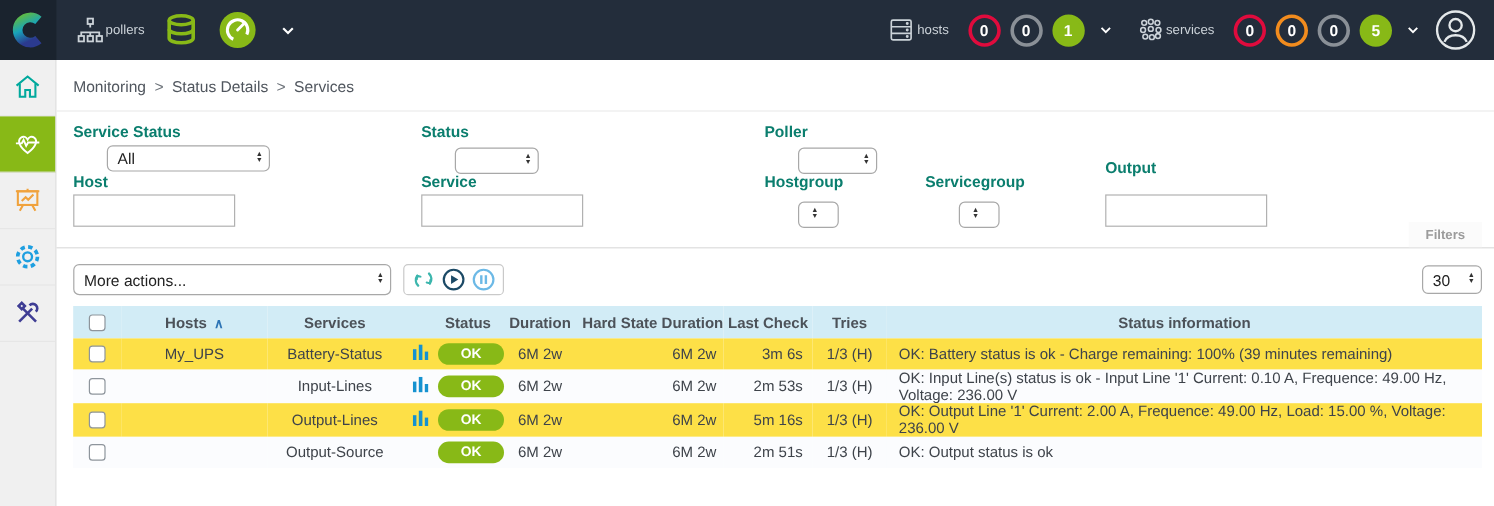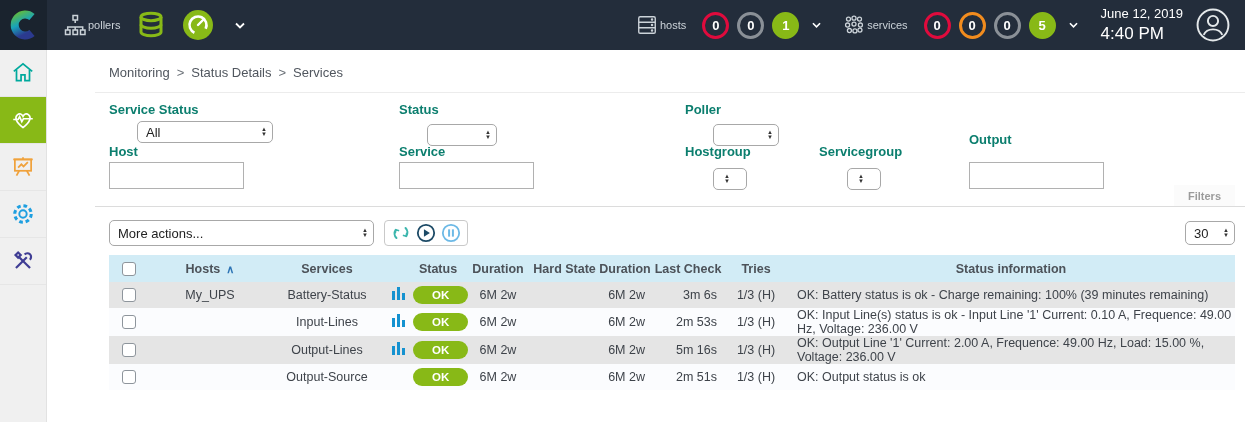--- a/index.html
+++ b/index.html
@@ -19,21 +19,21 @@
   .ring.red    { border-color:#e00b3d; }
   .ring.orange { border-color:#f28c1e; }
   .ring.gray   { border-color:#8a9097; }
   .ring.green  { border-color:#88b917; background:#88b917; }
   .chev { margin-left:4px; display:flex; align-items:center; }
   .clock { color:#fff; margin-left:10px; line-height:1.25; }
   .clock .d1 { font-size:13px; }
   .clock .d2 { font-size:17px; }
 
   
-  .shell { display:flex; height:372px;gap:48px; }
+  .shell { display:flex; height:372px; }
   .sidebar { width:47px; flex:0 0 47px; background:#f0f0f0; border-right:1px solid #e2e2e2; }
   .side-item { height:47px; display:flex; align-items:center; justify-content:center; border-bottom:1px solid #e6e6e6; cursor:pointer; }
   .side-item.active { background:#88b917; }
 
   
   .content { flex:1; position:relative; }
   .breadcrumb { padding:15px 0 12px 14px; font-size:13px; color:#50565e; border-bottom:1px solid #ececec; }
   .breadcrumb .sep { margin:0 7px; color:#6b7178; }
 
   .filter-panel { position:relative; height:114px; border-bottom:1px solid #dcdcdc; }
@@ -52,21 +52,21 @@
   .toolbar { display:flex; align-items:center; padding:13px 10px 0 14px; }
   .more-actions { width:265px; height:26px; }
   .btn-group { display:flex; align-items:center; gap:5px; border:1px solid #c9c9c9; border-radius:4px;
                padding:2px 6px; margin-left:10px; background:#fff; cursor:pointer; }
   .page-size { margin-left:auto; width:50px; height:24px; }
 
   
   table.svc { width:calc(100% - 24px); margin:9px 10px 0 14px; border-collapse:collapse; table-layout:fixed; font-size:12.5px; }
   table.svc th { background:#d2ecf6; color:#4c5259; font-weight:bold; height:27px; font-size:12.5px; }
   table.svc td { height:26px; color:#3e434a; }
-  tr.odd  td { background:#e5e5e5; }
+  tr.odd  td { background:#fde047; }
   tr.even td { background:#fbfcfe; }
   .c-check, .th-check { text-align:center; }
   .c-host, .th-hosts { text-align:center; }
   .c-service, .th-services { text-align:center; }
   .c-graph { text-align:center; }
   .c-status, .th-status { text-align:center; }
   .c-duration, .th-duration { text-align:center; }
   .c-hard { text-align:right; padding-right:6px; }
   .th-hard { text-align:center; }
   .c-last { text-align:right; padding-right:8px; }
@@ -166,24 +166,20 @@
       <span class="ring orange">0</span>
       <span class="ring gray">0</span>
       <span class="ring green">5</span>
       <span class="chev">
         <svg width="11" height="8" viewBox="0 0 12 9" fill="none" stroke="#fff" stroke-width="1.8">
             <polyline points="2,2.5 6,6.5 10,2.5"></polyline>
           </svg>
       </span>
     </div>
 
-    <div class="clock">
-      <div class="d1">June 12, 2019</div>
-      <div class="d2">4:40 PM</div>
-    </div>
     <svg width="36" height="36" viewBox="0 0 24 24" fill="none" stroke="#e4e8ea" stroke-width="1.3">
       <circle cx="12" cy="12" r="10.3"></circle>
         <circle cx="12" cy="9.3" r="3.4"></circle>
         <path d="M5.8 18.6 a6.6 5.6 0 0 1 12.4 0"></path>
     </svg>
   </div>
 </div>
 
 <div class="shell">
   <div class="sidebar">

